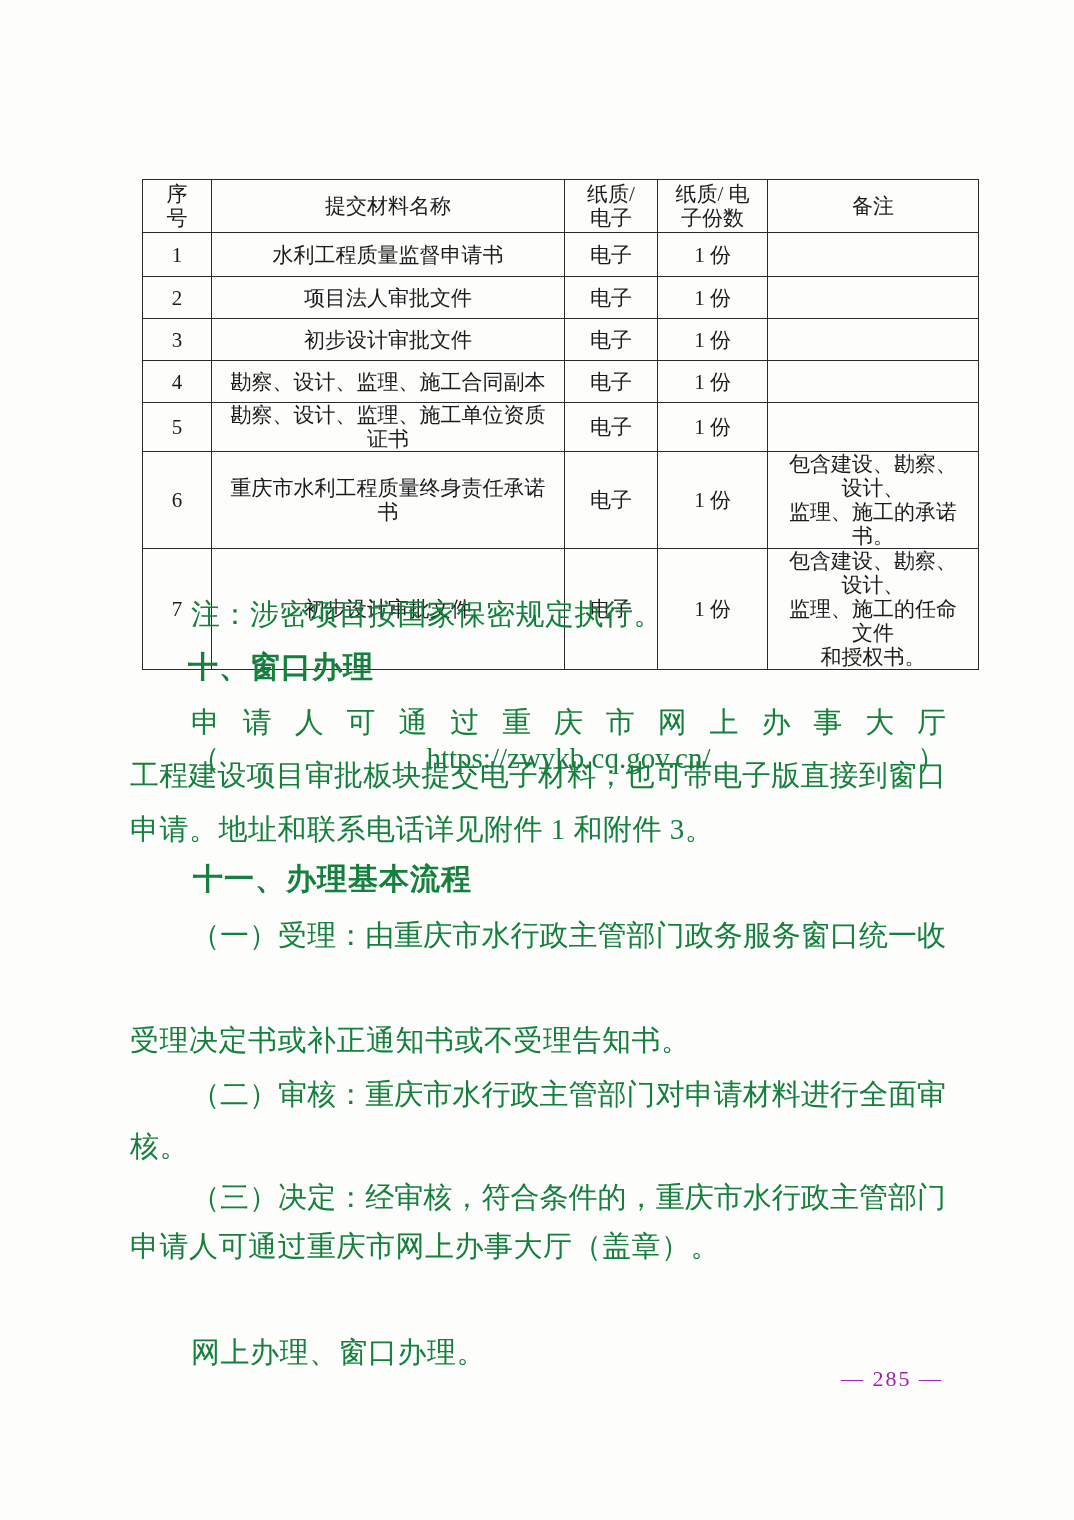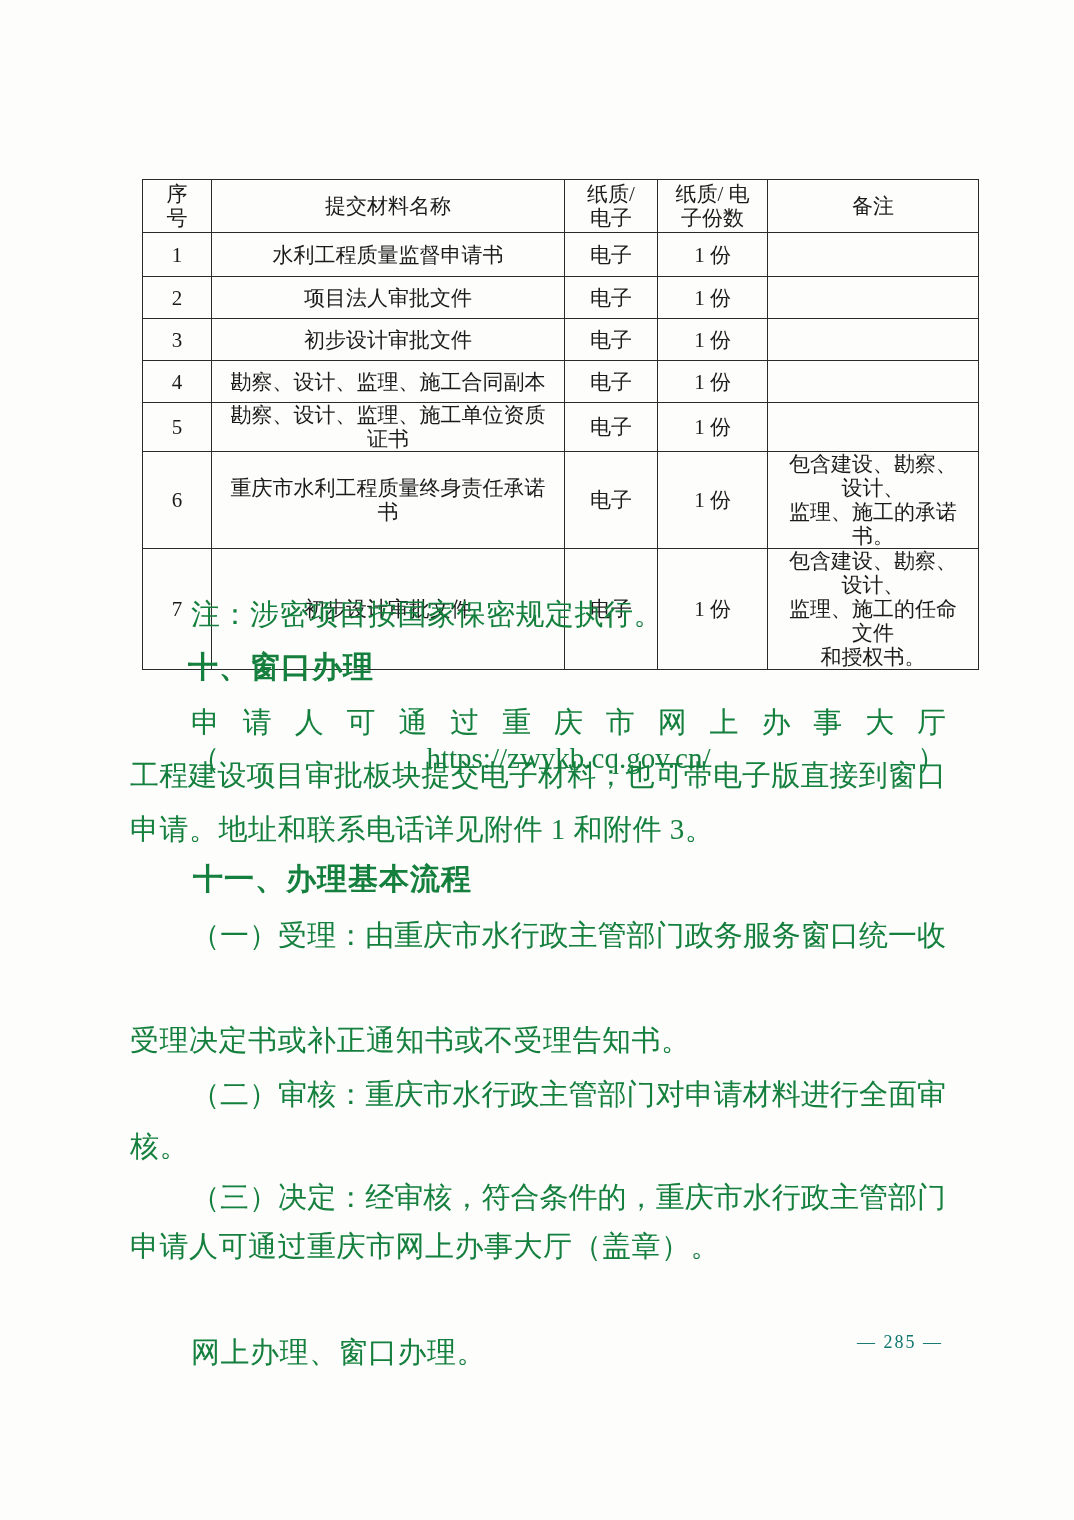--- a/index.html
+++ b/index.html
@@ -74,24 +74,24 @@
   .l-p2b {left:130px;top:969px;width:816px;}
   .l-p2c {left:130px;top:1022px;}
   .l-p3a {left:191px;top:1076px;width:755px;}
   .l-p3b {left:130px;top:1128px;}
   .l-p4a {left:191px;top:1179px;width:755px;}
   .l-p4b {left:130px;top:1228px;}
   .l-h3  {left:188px;top:1282px;}
   .l-p5a {left:191px;top:1334px;}
   .page-number{
     position:absolute;
-    top:1332px;right:131px;
-    font-size:18px;
+    top:1366px;right:131px;
+    font-size:22px;
     letter-spacing:2px;
-    color:#0f766e;
+    color:#a21caf;
   }
 </style>
 </head>
 <body>
 
 <div class="page">
 
   <table class="materials">
     <colgroup>
       <col style="width:69px">

